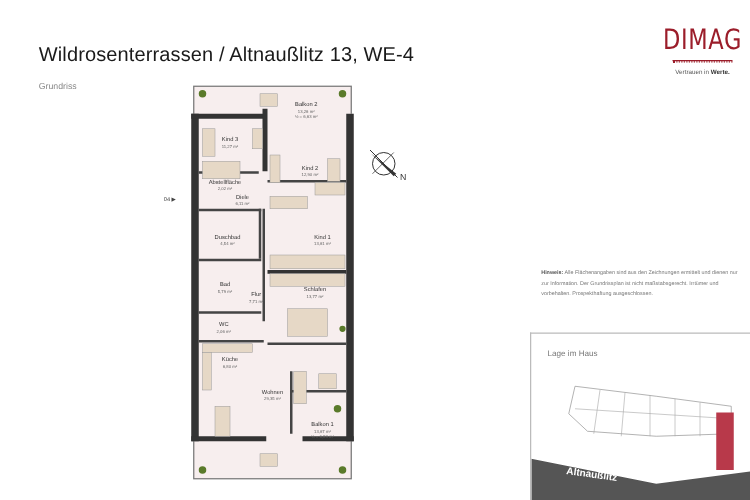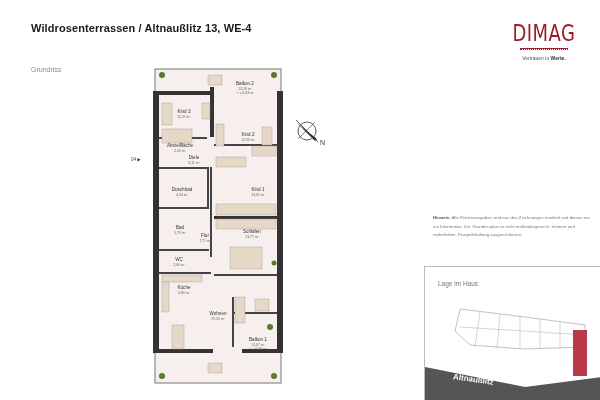--- a/index.html
+++ b/index.html
@@ -1,21 +1,21 @@
 <!DOCTYPE html>
 <html><head>
 <meta charset="utf-8">
 <style>
   * { box-sizing: border-box; margin: 0; padding: 0; }
   html, body { width: 600px; height: 400px; overflow: hidden; background: #ffffff; }
   body { position: relative; font-family: "Liberation Sans", sans-serif; color: #222; }
   .abs { position: absolute; }
-  .title { left: 31px; top: 22px; font-size: 11px; font-weight: bold; color: #1a1a1a; letter-spacing: 0.1px; }
+  .title { left: 31px; top: 36px; font-size: 16px; font-weight: normal; color: #1a1a1a; letter-spacing: 0.1px; }
   .subtitle { left: 31px; top: 66px; font-size: 7px; color: #888; }
-  .logo { left: 506px; top: 22px; width: 76px; text-align: center; }
+  .logo { left: 524px; top: 22px; width: 76px; text-align: center; }
   .logo-word { font-family: "DejaVu Sans", sans-serif; font-size: 18px; color: #9b1d2a; letter-spacing: 0.5px; font-weight: normal; transform: scaleY(1.25); display:block; }
   .logo-rule { margin: 5px auto 0; width: 48px; height: 2px; border-top: 1px solid #9b1d2a; border-bottom: 1px dotted #9b1d2a; }
   .logo-tag { font-size: 5px; color: #555; margin-top: 5px; }
   .logo-tag b { color: #333; }
   .hint { left: 433px; top: 214px; width: 160px; font-size: 4.3px; line-height: 8.7px; color: #777; }
   .hint b { color: #555; }
   .lage { left: 424px; top: 266px; width: 176px; height: 134px; border-left: 1px solid #bbb; border-top: 1px solid #bbb; background: #fff; overflow: hidden; }
   .lage-title { position: absolute; left: 13px; top: 13px; font-size: 6.5px; color: #777; }
   .plan { left: 150px; top: 67px; width: 136px; height: 318px; }
   .room-label { position: absolute; text-align: center; font-size: 4.6px; color: #333; line-height: 5.5px; }

